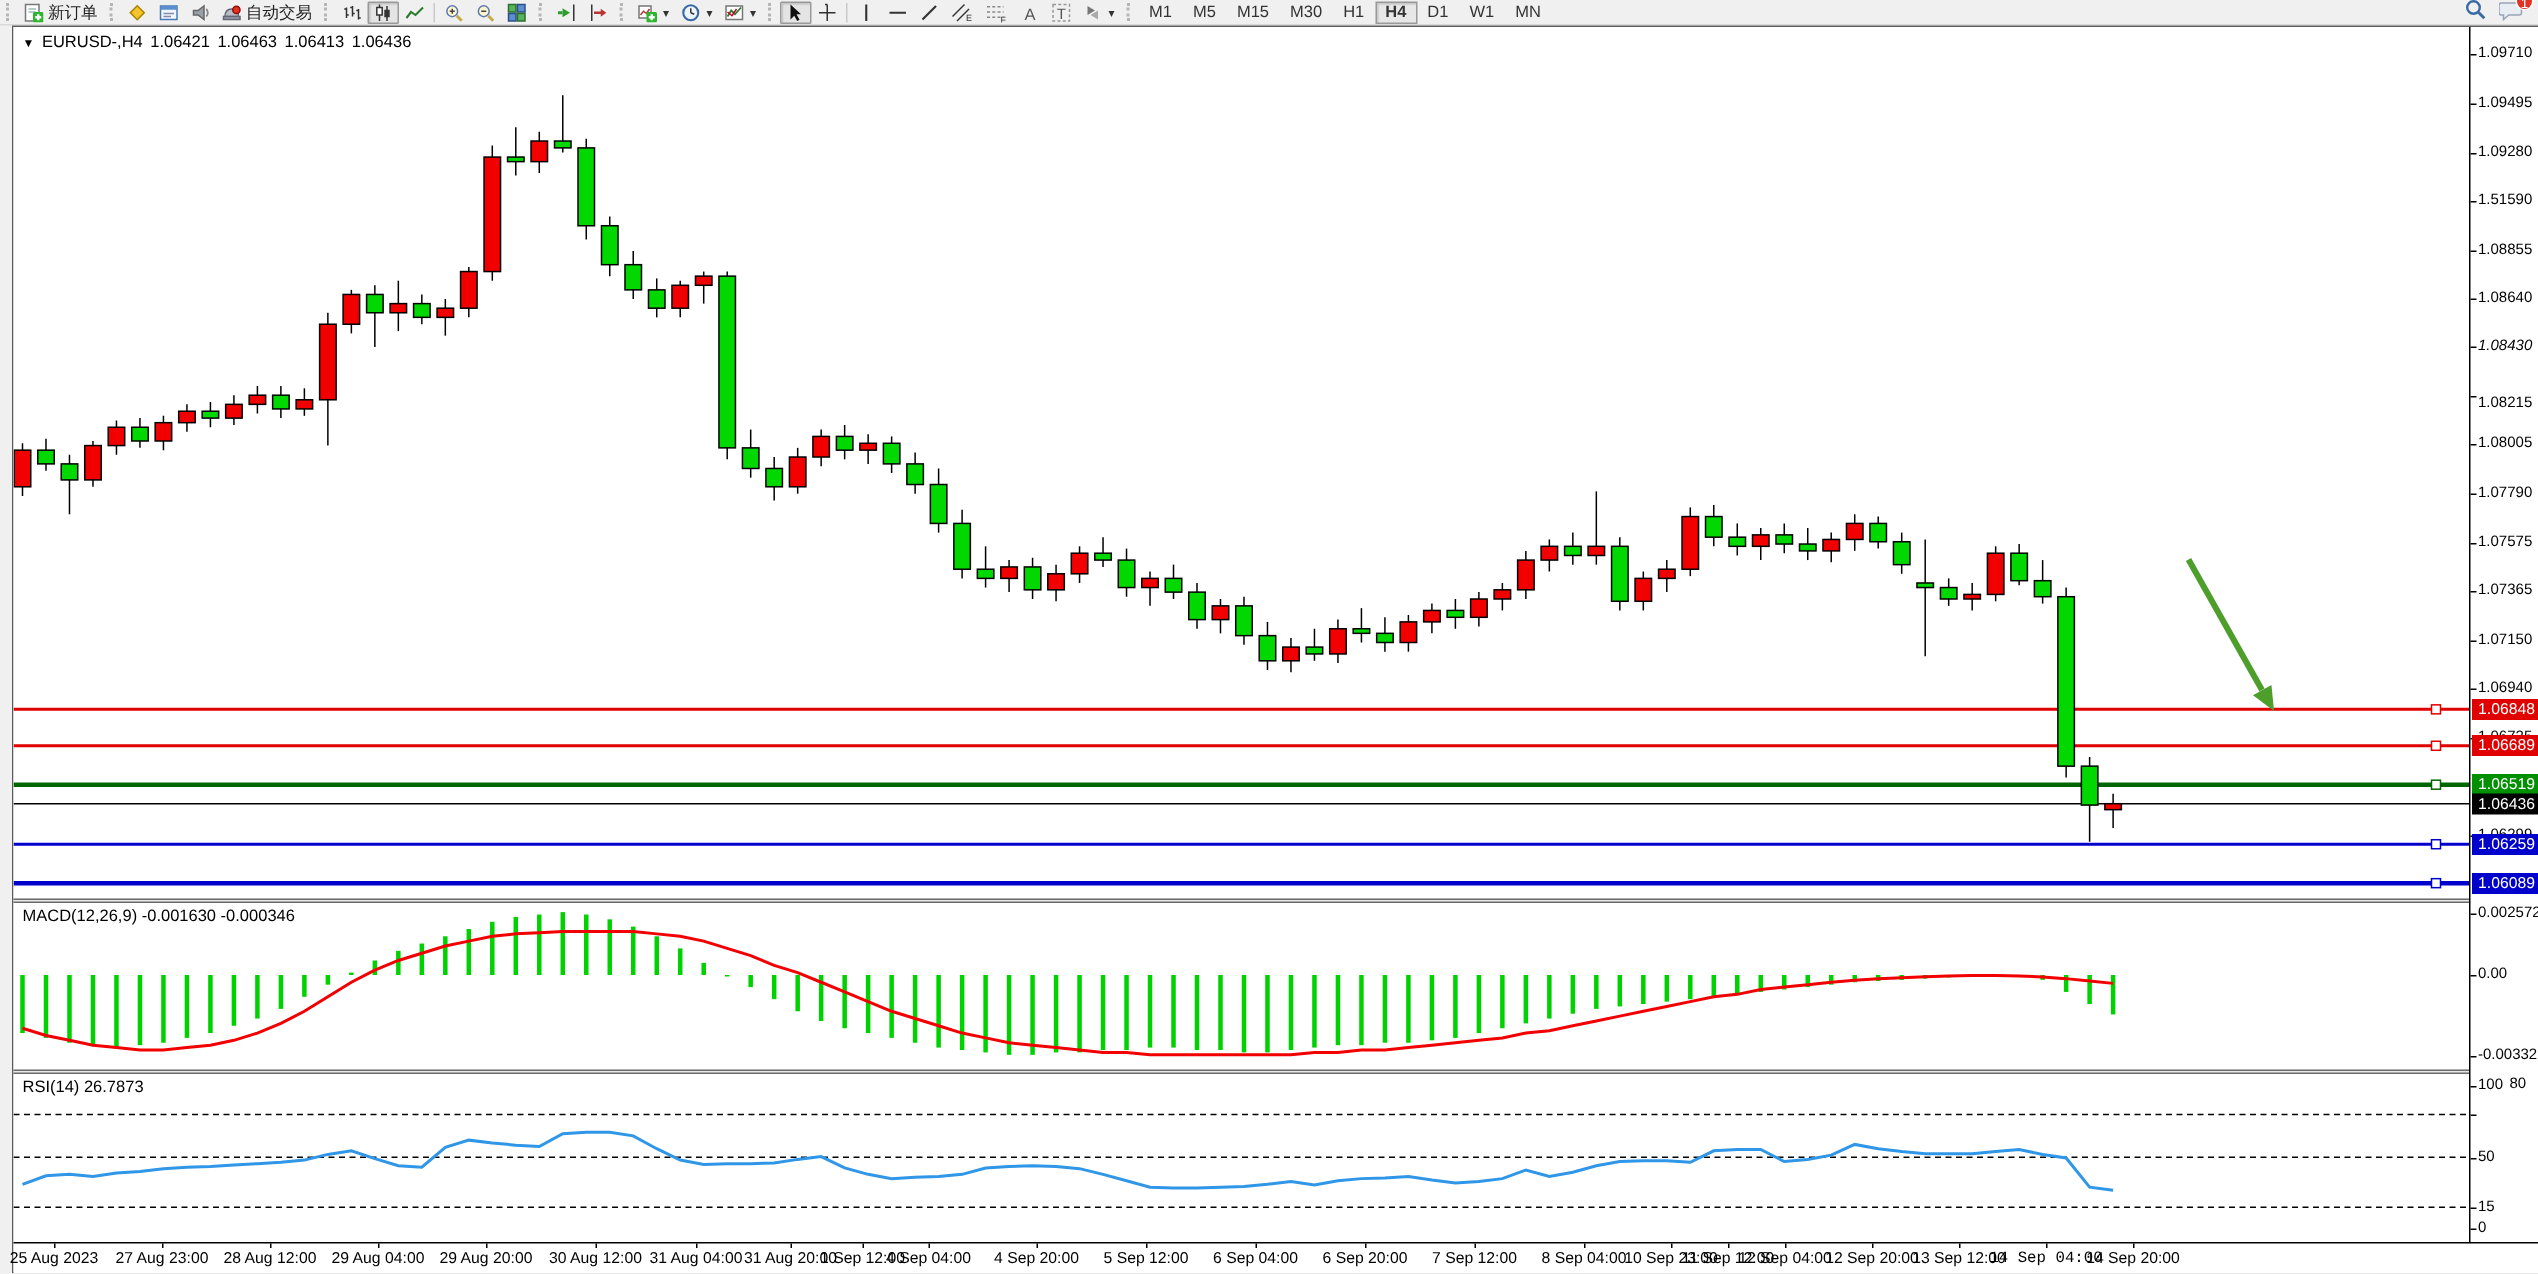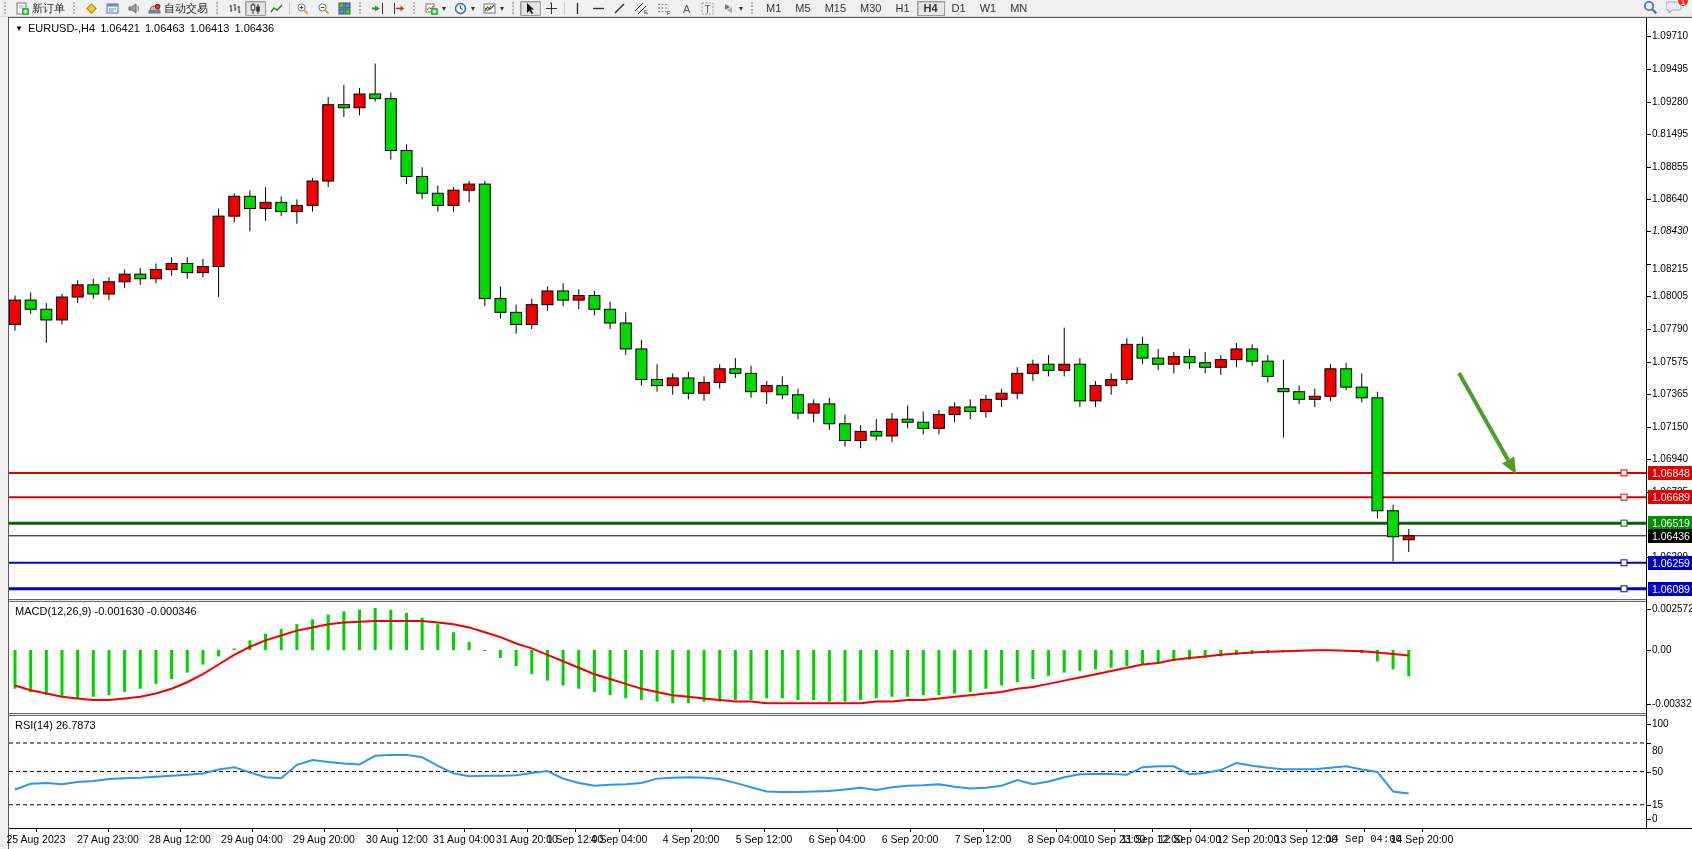--- a/index.html
+++ b/index.html
@@ -654,21 +654,21 @@
         <polyline points="6,73.55 21.66,67.85 37.32,66.9 52.980000000000004,68.32499999999999 68.64,65.94999999999999 84.3,65 99.96000000000001,63.099999999999994 115.62,62.15 131.28,61.675 146.94,60.724999999999994 162.6,59.775 178.26,58.824999999999996 193.92000000000002,57.4 209.58,53.599999999999994 225.24,51.225 240.9,56.449999999999996 256.56,61.199999999999996 272.22,62.15 287.88,48.85 303.54,44.1 319.2,46 334.86,47.425 350.52,48.375 366.18,39.825 381.84000000000003,38.875 397.5,38.875 413.16,41.25 428.82,49.8 444.48,57.4 460.14,60.25 475.8,59.775 491.46,59.775 507.12,59.3 522.78,56.925 538.44,55.025 554.1,62.625 569.76,66.9 585.42,69.75 601.08,68.8 616.74,68.32499999999999 632.4,66.9 648.0600000000001,62.625 663.72,61.675 679.38,61.199999999999996 695.04,61.675 710.7,63.099999999999994 726.36,66.9 742.02,71.175 757.6800000000001,75.45 773.34,75.925 789,75.925 804.66,75.45 820.32,74.975 835.98,73.55 851.64,71.65 867.3,74.02499999999999 882.96,71.175 898.62,69.75 914.28,69.275 929.94,68.32499999999999 945.6,70.69999999999999 961.26,72.6 976.92,71.65 992.58,69.75 1008.24,64.05 1023.9,68.32499999999999 1039.56,65.475 1055.22,61.199999999999996 1070.88,58.349999999999994 1086.54,57.875 1102.2,57.875 1117.86,58.824999999999996 1133.52,51.225 1149.18,50.275 1164.84,50.275 1180.5,58.349999999999994 1196.16,56.925 1211.82,54.074999999999996 1227.48,46.949999999999996 1243.14,49.8 1258.8,51.699999999999996 1274.46,53.125 1290.1200000000001,53.125 1305.78,53.22 1321.44,51.699999999999996 1337.1,50.37 1352.76,53.599999999999994 1368.42,55.974999999999994 1384.08,75.45 1399.74,77.54" fill="none" stroke="#2f96e8" stroke-width="2"></polyline>
       </svg>
 
     <div class="price-axis" id="price-axis" style="left:1637px;width:46px;">
         <div class="px-tick" style="top: 12.0131px;">1.09710</div>
         <div class="px-tickmark" style="top: 18.0131px;"></div>
         <div class="px-tick" style="top: 44.8337px;">1.09495</div>
         <div class="px-tickmark" style="top: 50.8337px;"></div>
         <div class="px-tick" style="top: 77.6542px;">1.09280</div>
         <div class="px-tickmark" style="top: 83.6542px;"></div>
-        <div class="px-tick" style="top: 109.712px;">0.81495</div>
+        <div class="px-tick" style="top: 109.712px;">1.51590</div>
         <div class="px-tickmark" style="top: 115.712px;"></div>
         <div class="px-tick" style="top: 142.532px;">1.08855</div>
         <div class="px-tickmark" style="top: 148.532px;"></div>
         <div class="px-tick" style="top: 175.353px;">1.08640</div>
         <div class="px-tickmark" style="top: 181.353px;"></div>
         <div class="px-tick" style="top: 207.41px; font-style: italic;">1.08430</div>
         <div class="px-tickmark" style="top: 213.41px;"></div>
         <div class="px-tick" style="top: 245px;">1.08215</div>
         <div class="px-tickmark" style="top: 246.23px;"></div>
         <div class="px-tick" style="top: 272.288px;">1.08005</div>
@@ -688,21 +688,21 @@
         <div class="px-tick" style="top: 532.715px;">1.06299</div>
         <div class="px-tickmark" style="top: 538.715px;"></div>
         <div class="px-tick" style="top: 584.516px;">0.002572</div>
         <div class="px-tickmark" style="top: 590.516px;"></div>
         <div class="px-tick" style="top: 626px;">0.00</div>
         <div class="px-tickmark" style="top: 632px;"></div>
         <div class="px-tick" style="top: 679.645px;">-0.003326</div>
         <div class="px-tickmark" style="top: 685.645px;"></div>
         <div class="px-tick" style="top: 700px;">100</div>
         <div class="px-tickmark" style="top: 706px;"></div>
-        <div class="px-tick" style="top: 727px;">80</div>
+        <div class="px-tick" style="top: 699px; margin-left: 21px;">80</div>
         <div class="px-tickmark" style="top: 725px;"></div>
         <div class="px-tick" style="top: 747.5px;">50</div>
         <div class="px-tickmark" style="top: 753.5px;"></div>
         <div class="px-tick" style="top: 780.75px;">15</div>
         <div class="px-tickmark" style="top: 786.75px;"></div>
         <div class="px-tick" style="top: 795px;">0</div>
         <div class="px-tickmark" style="top: 801px;"></div>
         <div class="px-tag" style="top: 447.908px; background: rgb(224, 0, 0);">1.06848</div>
         <div class="px-tag" style="top: 472.18px; background: rgb(224, 0, 0);">1.06689</div>
         <div class="px-tag" style="top: 498.131px; background: rgb(0, 144, 0);">1.06519</div>

